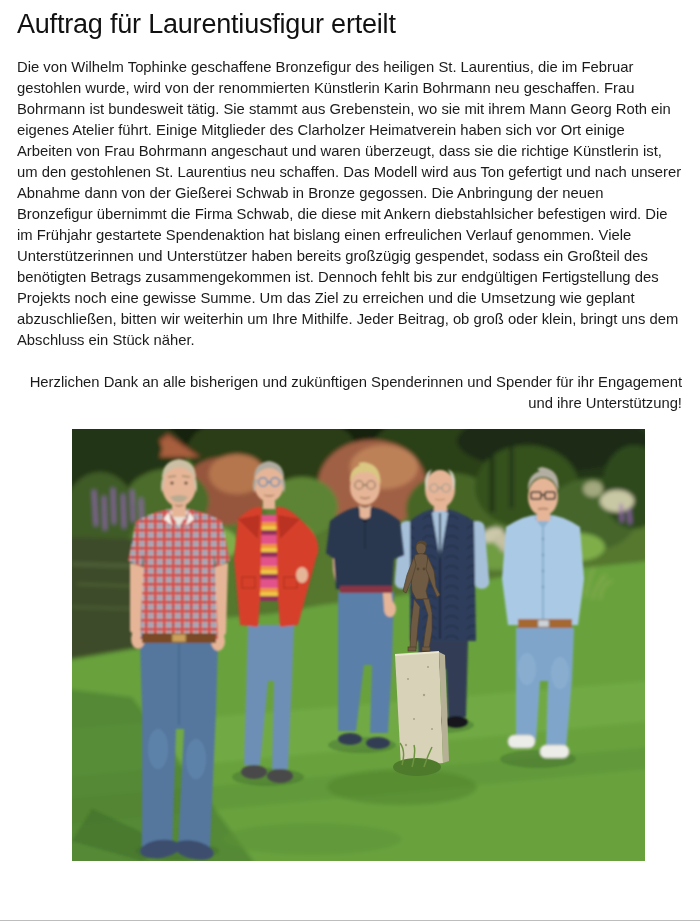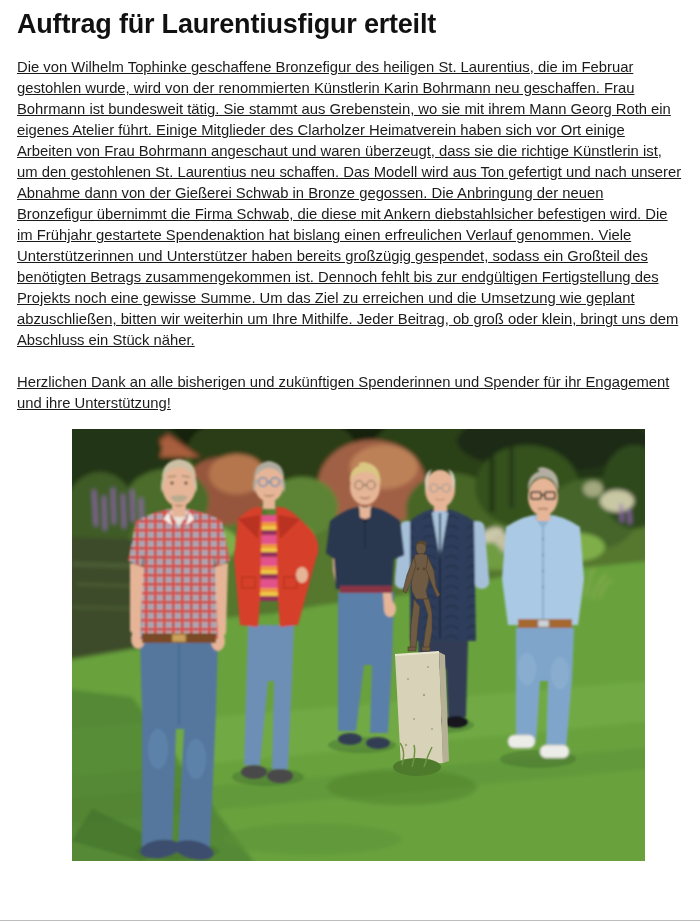--- a/index.html
+++ b/index.html
@@ -7,33 +7,32 @@
     width: 700px; height: 924px;
     background: #ffffff;
     font-family: "Liberation Sans", sans-serif;
     color: #1b1b1b;
     position: relative;
     overflow: hidden;
   }
   .page { padding: 9px 18px 0 17px; }
   h1.title {
     font-size: 27px;
-    font-weight: 700;
+    font-weight: 400;
     letter-spacing: -0.2px;
     margin: 0 0 17px 0;
     color: #111;
   }
   p.body-text {
     font-size: 14.8px;
     line-height: 21px;
     margin: 0 0 21px 0;
     max-width: 666px;
-    text-decoration: underline;
-  }
-  p.body-text.thanks { margin-bottom: 14px; }
+  }
+  p.body-text.thanks { margin-bottom: 14px; text-align: right; }
   figure.photo-figure {
     margin: 15px 0 0 55px;
     width: 573px; height: 432px;
     padding: 0;
     line-height: 0;
   }
   figure.photo-figure svg { display: block; width: 573px; height: 432px; }
   p.caption {
     font-size: 14.8px;
     line-height: 21px;

